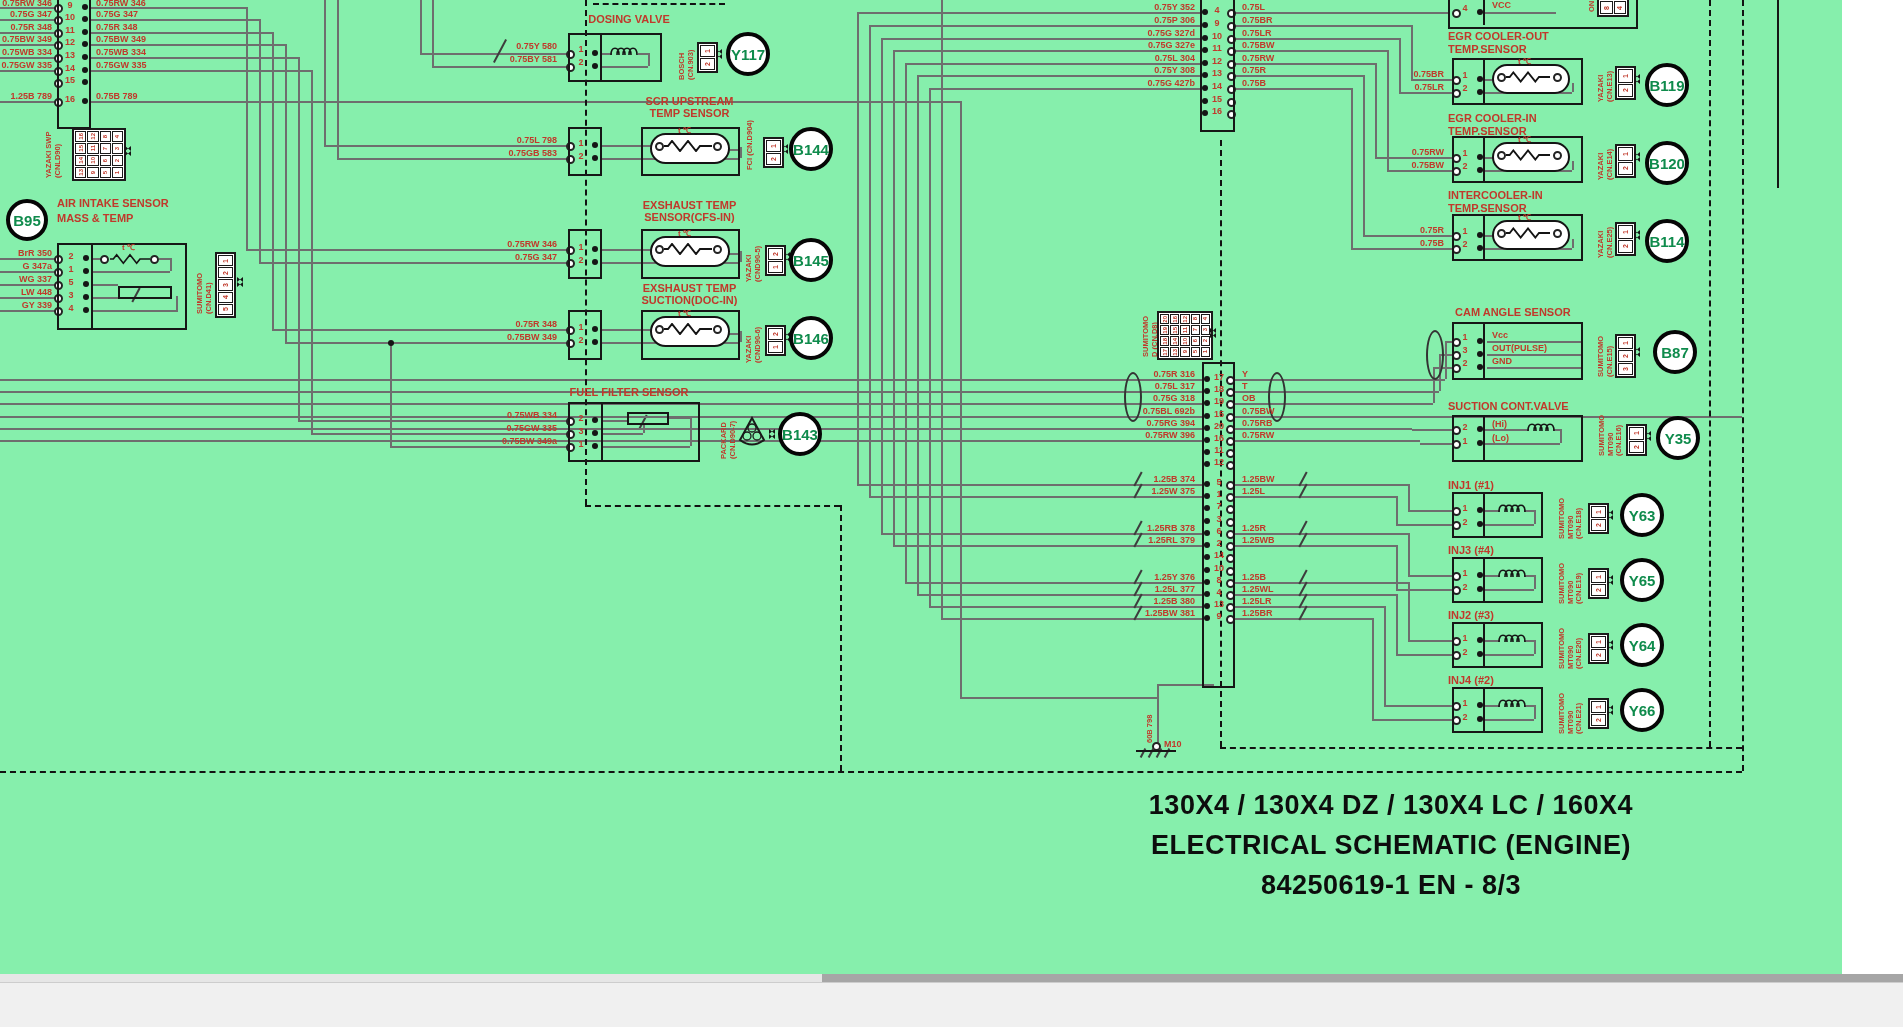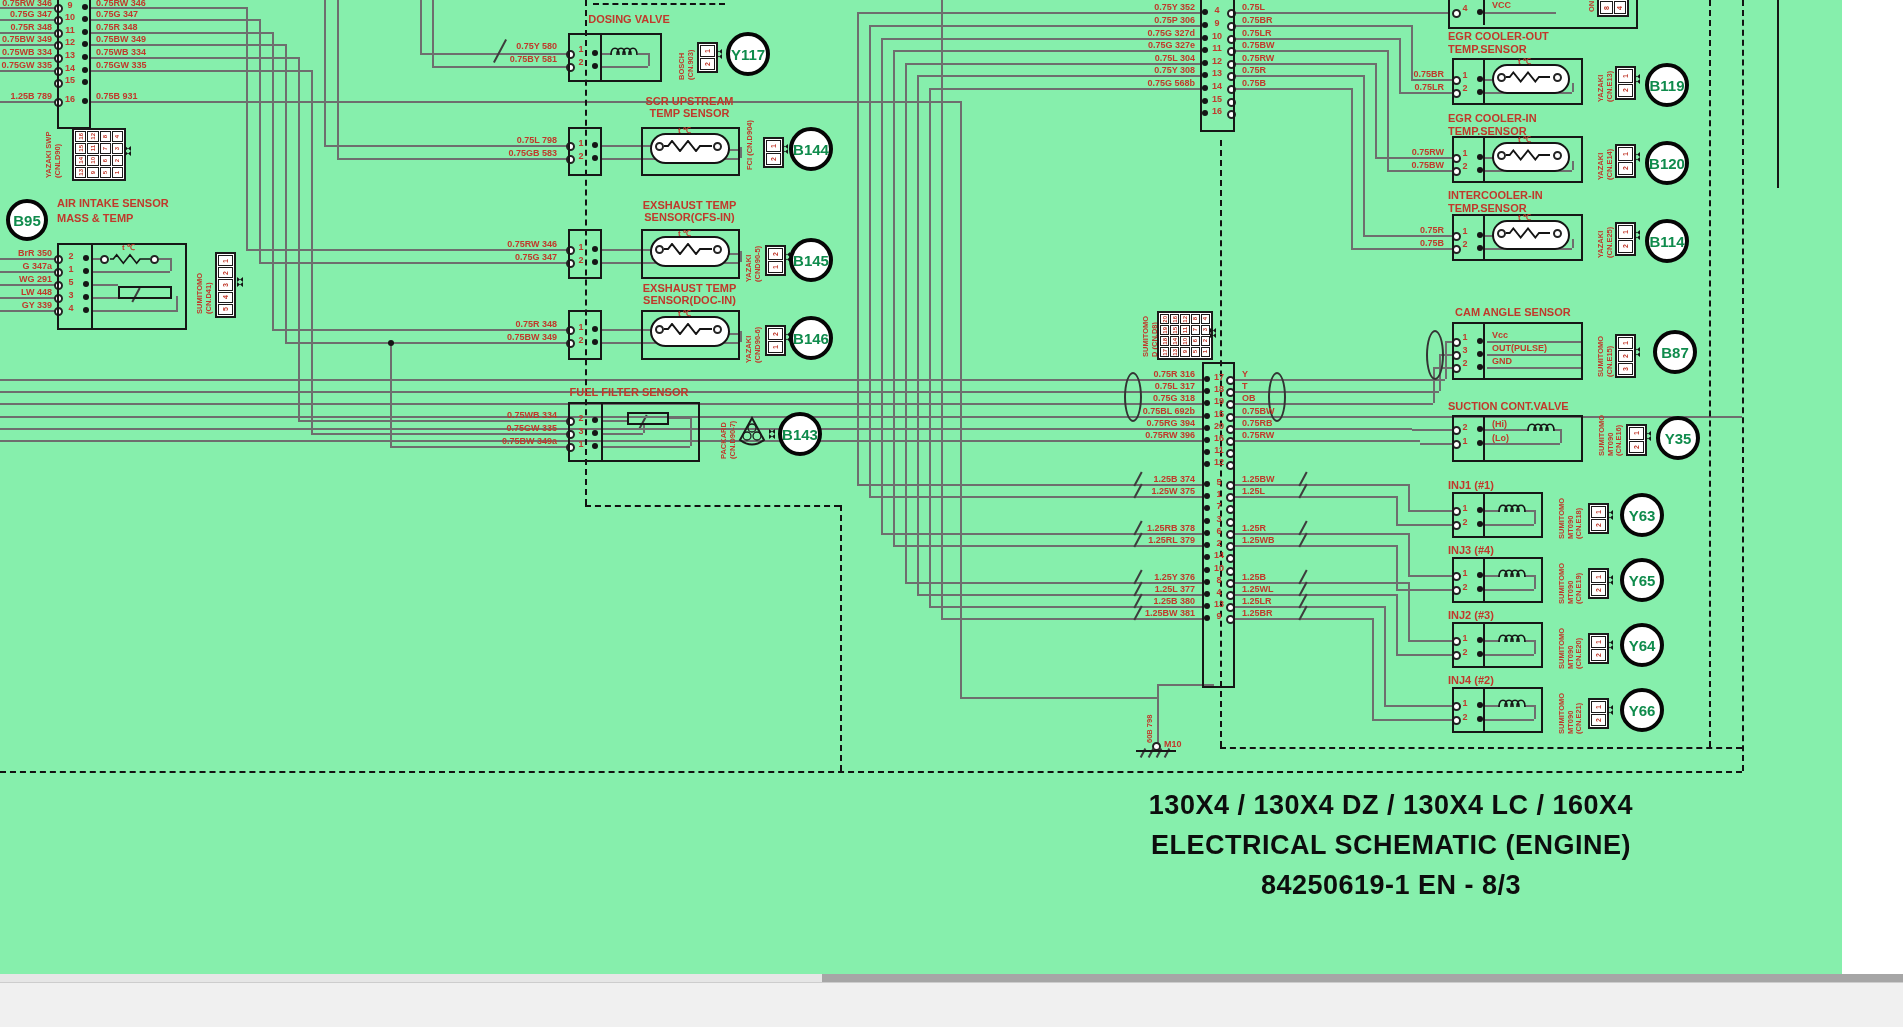--- a/index.html
+++ b/index.html
@@ -458,21 +458,21 @@
         <div class="rl" style="left:96px;top:35px">0.75BW 349</div>
     <div class="rl ra" style="left:0;top:48px;width:52px">0.75WB 334</div>
         <div class="rl ctr" style="left:61px;top:51px;width:18px">13</div>
         <div class="rl" style="left:96px;top:48px">0.75WB 334</div>
     <div class="rl ra" style="left:0;top:61px;width:52px">0.75GW 335</div>
         <div class="rl ctr" style="left:61px;top:64px;width:18px">14</div>
         <div class="rl" style="left:96px;top:61px">0.75GW 335</div>
     <div class="rl ctr" style="left:61px;top:76px;width:18px">15</div>
     <div class="rl ra" style="left:0;top:92px;width:52px">1.25B 789</div>
         <div class="rl ctr" style="left:61px;top:95px;width:18px">16</div>
-        <div class="rl" style="left:96px;top:92px">0.75B 931</div>
+        <div class="rl" style="left:96px;top:92px">0.75B 789</div>
     <div class="vt" style="left:45px;top:128px;height:50px">YAZAKI SWP (CNLD90)</div>
     <div class="grid" style="left:72px;top:128px;width:48px;height:47px;grid-template-columns:repeat(4,1fr)">
       <b class="gc">
             <i>16</i>
           </b>
           <b class="gc">
             <i>12</i>
           </b>
           <b class="gc">
             <i>8</i>
@@ -525,21 +525,21 @@
   <div>
     <div class="ref" style="left:6px;top:199px;width:34px;height:34px">B95</div>
     <div class="rl s11" style="left:57px;top:197px">AIR INTAKE SENSOR</div>
     <div class="rl s11" style="left:57px;top:212px">MASS &amp; TEMP</div>
     <div class="bx" style="left:57px;top:243px;width:126px;height:83px"></div>
         <div class="vw ink" style="left:91px;top:243px;height:85px"></div>
     <div class="rl ra" style="left:0;top:249px;width:52px">BrR 350</div>
         <div class="rl ctr" style="left:62px;top:252px;width:18px">2</div>
     <div class="rl ra" style="left:0;top:262px;width:52px">G 347a</div>
         <div class="rl ctr" style="left:62px;top:265px;width:18px">1</div>
-    <div class="rl ra" style="left:0;top:275px;width:52px">WG 291</div>
+    <div class="rl ra" style="left:0;top:275px;width:52px">WG 337</div>
         <div class="rl ctr" style="left:62px;top:278px;width:18px">5</div>
     <div class="rl ra" style="left:0;top:288px;width:52px">LW 448</div>
         <div class="rl ctr" style="left:62px;top:291px;width:18px">3</div>
     <div class="rl ra" style="left:0;top:301px;width:52px">GY 339</div>
         <div class="rl ctr" style="left:62px;top:304px;width:18px">4</div>
     <i class="oc" style="left:100px;top:255px"></i>
         <i class="oc" style="left:150px;top:255px"></i>
     <svg class="svgabs" style="left:110px;top:253px" width="40" height="12" viewBox="0 0 48 12">
           <path d="M0 6h4l4-5 8 10 8-10 8 10 4-5h12" fill="none" stroke="#141414" stroke-width="2"></path>
         </svg>
@@ -651,21 +651,21 @@
           </span>
         </div>
     <svg class="svgabs" style="left:783px;top:251px" width="8" height="12" viewBox="0 0 8 12">
           <path d="M1 1v10l6-5zM7 1v10L1 6z" fill="#141414"></path>
         </svg>
     <div class="ref" style="left:789px;top:238px">B145</div>
   </div>
 
   <div>
     <div class="rl s11 ctr" style="left:641px;top:282px;width:97px">EXSHAUST TEMP</div>
-    <div class="rl s11 ctr" style="left:641px;top:294px;width:97px">SENSOR(DOC-IN)</div>
+    <div class="rl s11 ctr" style="left:641px;top:294px;width:97px">SUCTION(DOC-IN)</div>
     <div class="bx" style="left:568px;top:310px;width:30px;height:46px"></div>
         <div class="bx" style="left:641px;top:310px;width:95px;height:46px"></div>
     <div class="stad" style="left:650px;top:316px;width:76px;height:27px"></div>
     <i class="oc" style="left:655px;top:325px"></i>
         <i class="oc" style="left:713px;top:325px"></i>
     <svg class="svgabs" style="left:664px;top:323px" width="48" height="12" viewBox="0 0 48 12">
           <path d="M0 6h4l4-5 8 10 8-10 8 10 4-5h12" fill="none" stroke="#141414" stroke-width="2"></path>
         </svg>
     <div class="rl" style="left:678px;top:309px;font-size:8px">t ℃</div>
     <div class="rl ra" style="left:497px;top:320px;width:60px">0.75R 348</div>
@@ -724,21 +724,21 @@
         <div class="rl" style="left:1242px;top:29px">0.75LR</div>
     <div class="rl ra" style="left:1100px;top:41px;width:95px">0.75G 327e</div>
         <div class="rl ctr" style="left:1208px;top:44px;width:18px">11</div>
         <div class="rl" style="left:1242px;top:41px">0.75BW</div>
     <div class="rl ra" style="left:1100px;top:54px;width:95px">0.75L 304</div>
         <div class="rl ctr" style="left:1208px;top:57px;width:18px">12</div>
         <div class="rl" style="left:1242px;top:54px">0.75RW</div>
     <div class="rl ra" style="left:1100px;top:66px;width:95px">0.75Y 308</div>
         <div class="rl ctr" style="left:1208px;top:69px;width:18px">13</div>
         <div class="rl" style="left:1242px;top:66px">0.75R</div>
-    <div class="rl ra" style="left:1100px;top:79px;width:95px">0.75G 568b</div>
+    <div class="rl ra" style="left:1100px;top:79px;width:95px">0.75G 427b</div>
         <div class="rl ctr" style="left:1208px;top:82px;width:18px">14</div>
         <div class="rl" style="left:1242px;top:79px">0.75B</div>
     <div class="rl ctr" style="left:1208px;top:95px;width:18px">15</div>
     <div class="rl ctr" style="left:1208px;top:107px;width:18px">16</div>
   </div>
 
   <div>
     <div class="vt" style="left:1142px;top:311px;height:46px">SUMITOMO D (CN.D8)</div>
     <div class="grid" style="left:1157px;top:311px;width:50px;height:43px;grid-template-columns:repeat(5,1fr)">
       <b class="gc">

